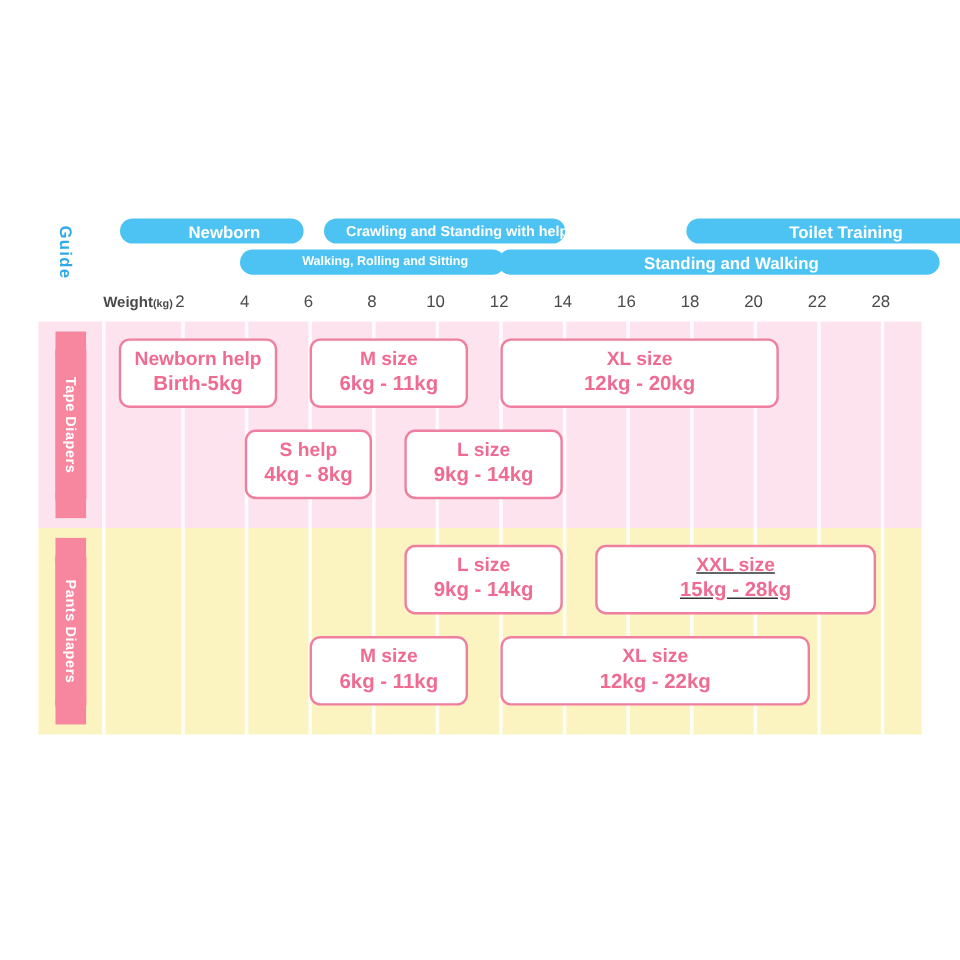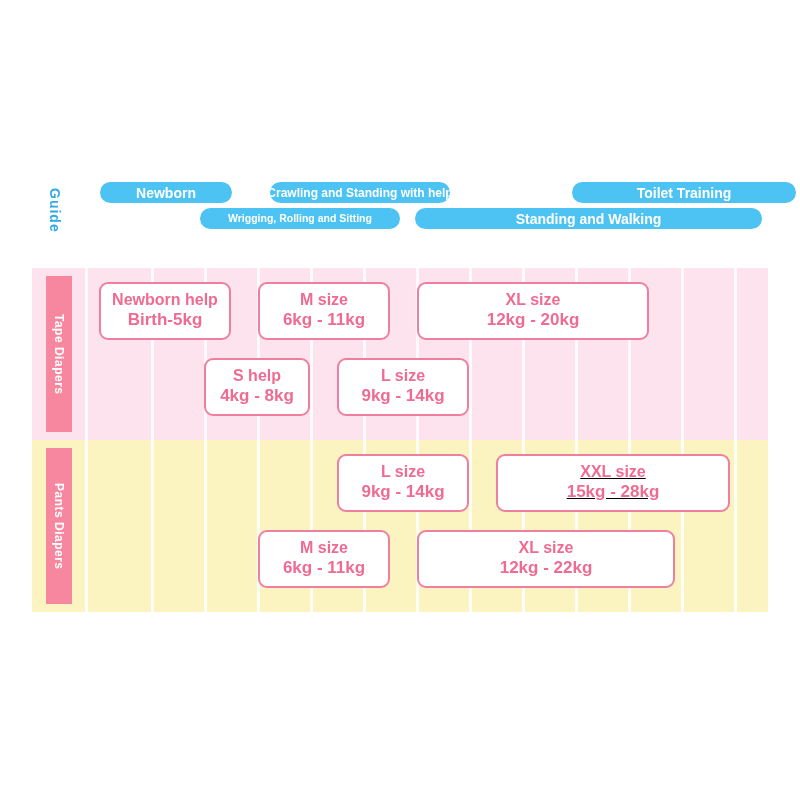--- a/index.html
+++ b/index.html
@@ -37,20 +37,21 @@
     position:absolute;
     height:21px;
     background:#4cc3f2;
     border-radius:11px;
     color:#ffffff;
     font-weight:bold;
     display:flex; align-items:center; justify-content:center;
     line-height:1;
     white-space:nowrap;
     overflow:hidden;
+    padding-left:21px;
   }
 
   
   .axis{
     position:absolute; left:0; top:68px; width:736px; height:28px;
   }
   .axis-title{
     position:absolute; left:54px; top:5px;
     font-size:12.5px; font-weight:bold; color:#4a4a4a;
     white-space:nowrap;
@@ -126,25 +127,44 @@
 <body>
 
 <div id="chart">
 
   <div class="guide-zone">
     <div class="guide-label">Guide</div>
     <div id="pill-host">
         <div class="pill" style="left: 68px; top: 10px; width: 132px; font-size: 14px;">Newborn</div>
         <div class="pill" style="left: 238px; top: 10px; width: 180px; font-size: 12px;">Crawling and Standing with help</div>
         <div class="pill" style="left: 540px; top: 10px; width: 224px; font-size: 14px;">Toilet Training</div>
-        <div class="pill" style="left: 168px; top: 36px; width: 200px; font-size: 10.5px;">Wrigging, Rolling and Sitting</div>
+        <div class="pill" style="left: 168px; top: 36px; width: 200px; font-size: 10.5px;">Walking, Rolling and Sitting</div>
         <div class="pill" style="left: 383px; top: 36px; width: 347px; font-size: 14px;">Standing and Walking</div>
       </div>
   </div>
 
+  <div class="axis">
+    <div class="axis-title">
+      <span>Weight</span><span class="unit">(kg)</span>
+    </div>
+    <div id="tick-host">
+        <div class="tick" style="left: 118px;">2</div>
+        <div class="tick" style="left: 172px;">4</div>
+        <div class="tick" style="left: 225px;">6</div>
+        <div class="tick" style="left: 278px;">8</div>
+        <div class="tick" style="left: 331px;">10</div>
+        <div class="tick" style="left: 384px;">12</div>
+        <div class="tick" style="left: 437px;">14</div>
+        <div class="tick" style="left: 490px;">16</div>
+        <div class="tick" style="left: 543px;">18</div>
+        <div class="tick" style="left: 596px;">20</div>
+        <div class="tick" style="left: 649px;">22</div>
+        <div class="tick" style="left: 702px;">28</div>
+      </div>
+  </div>
 
   <div class="band tape">
     <div id="grid-tape">
         <div class="gridline" style="left: 53px;"></div>
         <div class="gridline" style="left: 119px;"></div>
         <div class="gridline" style="left: 172px;"></div>
         <div class="gridline" style="left: 225px;"></div>
         <div class="gridline" style="left: 278px;"></div>
         <div class="gridline" style="left: 331px;"></div>
         <div class="gridline" style="left: 384px;"></div>

